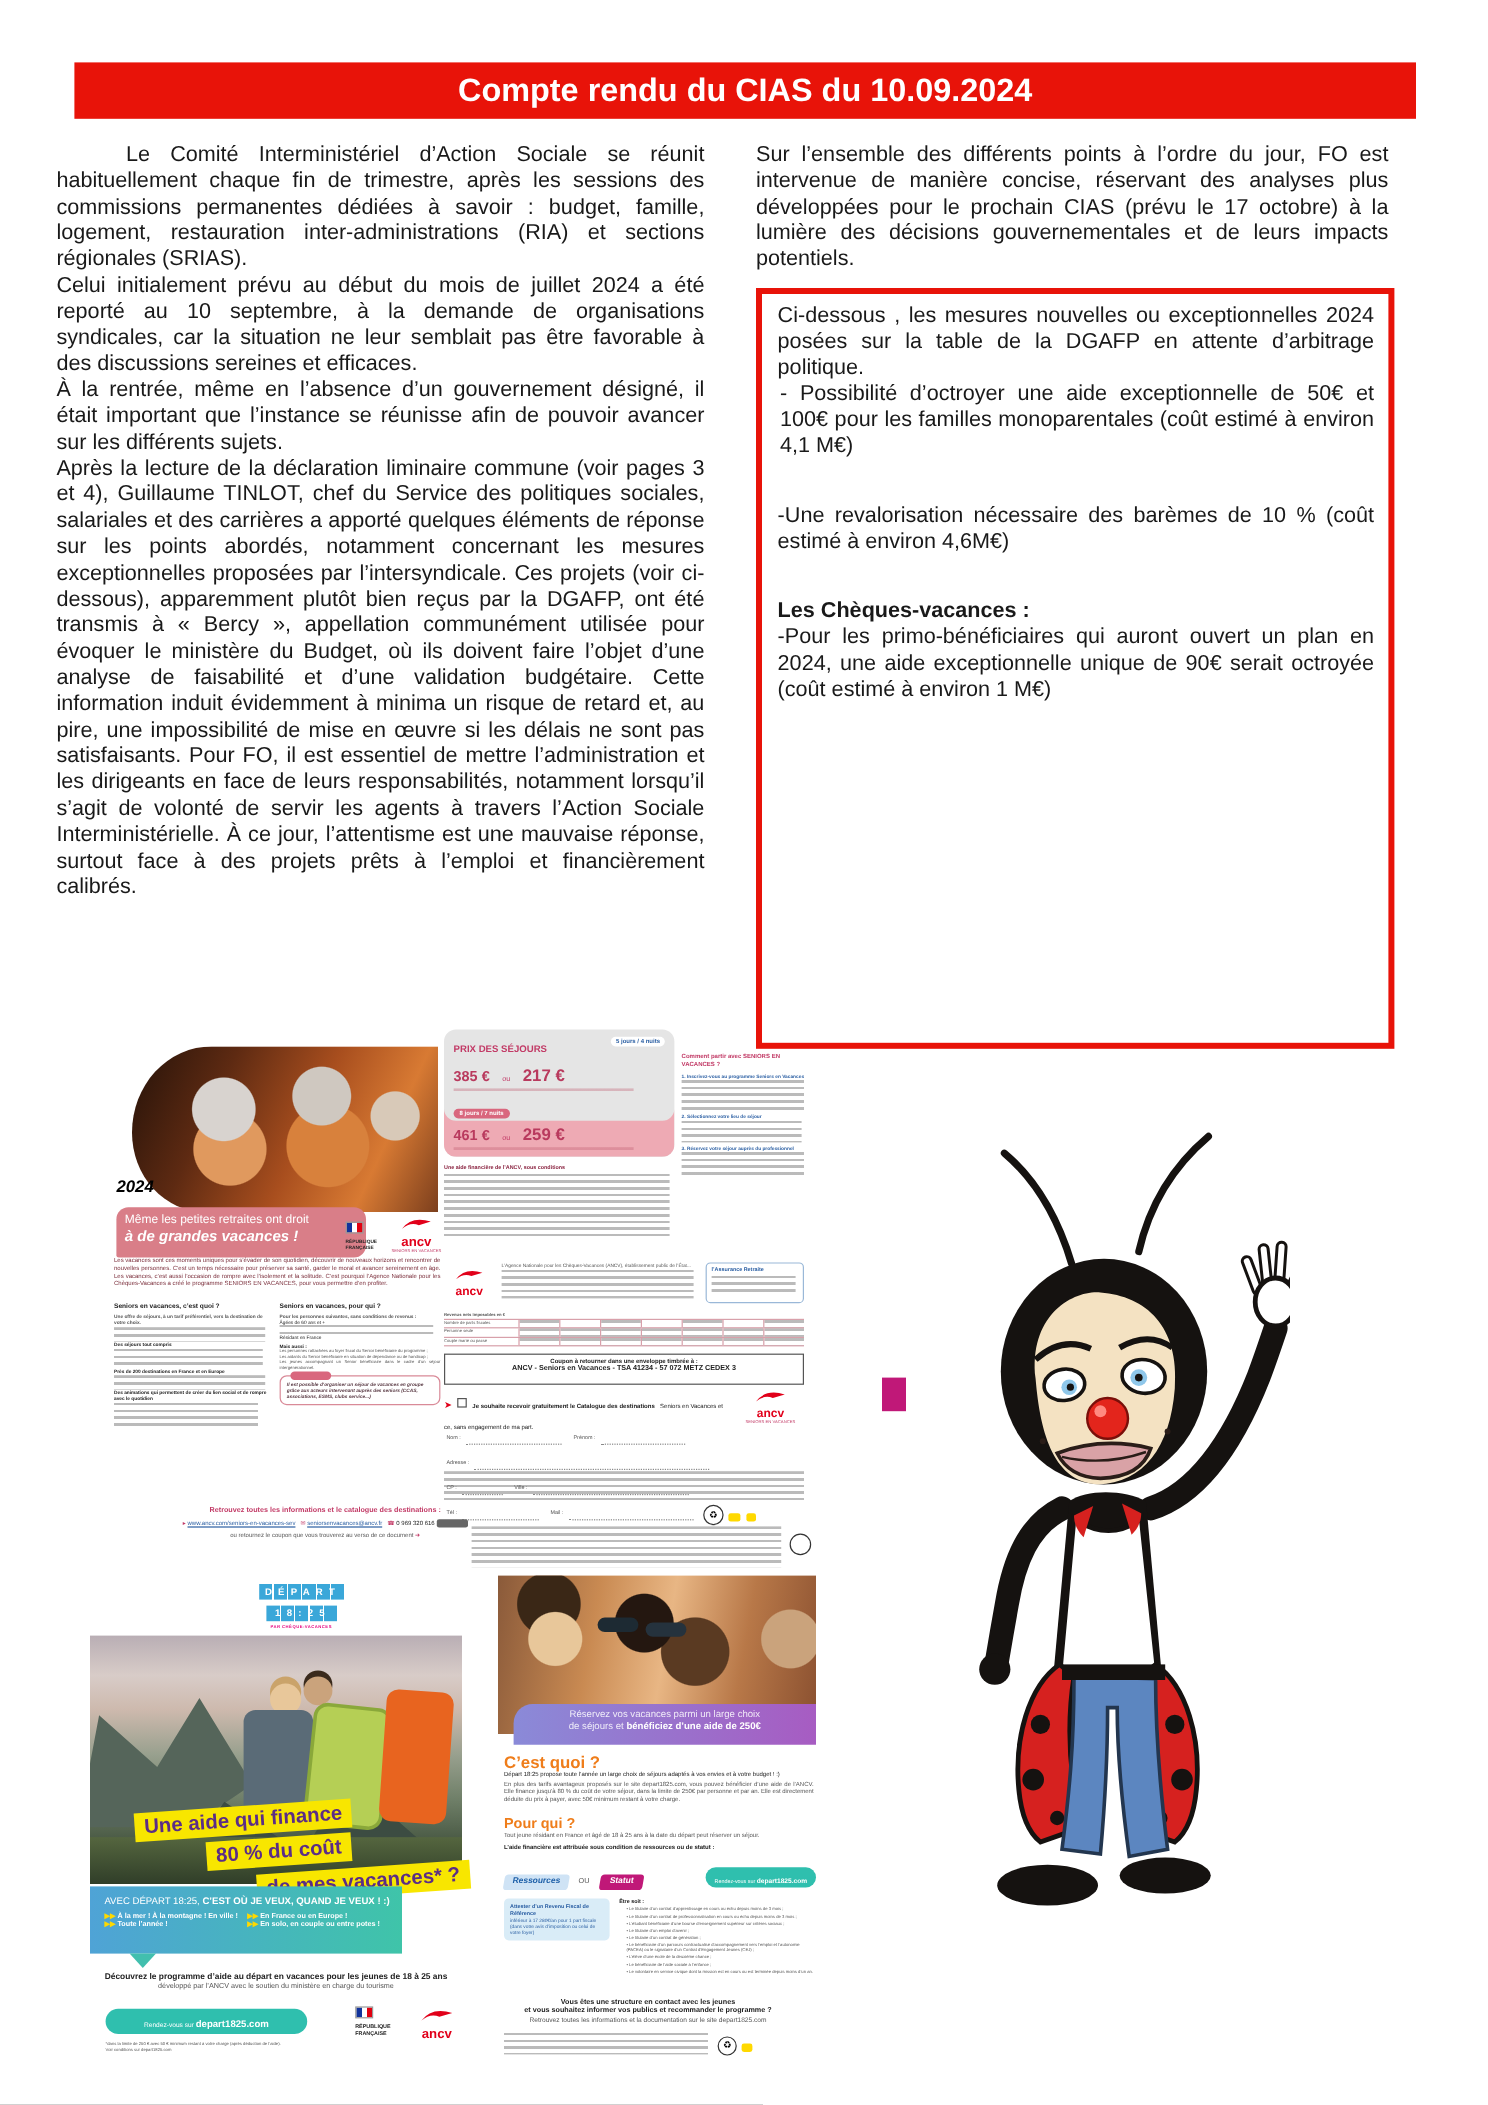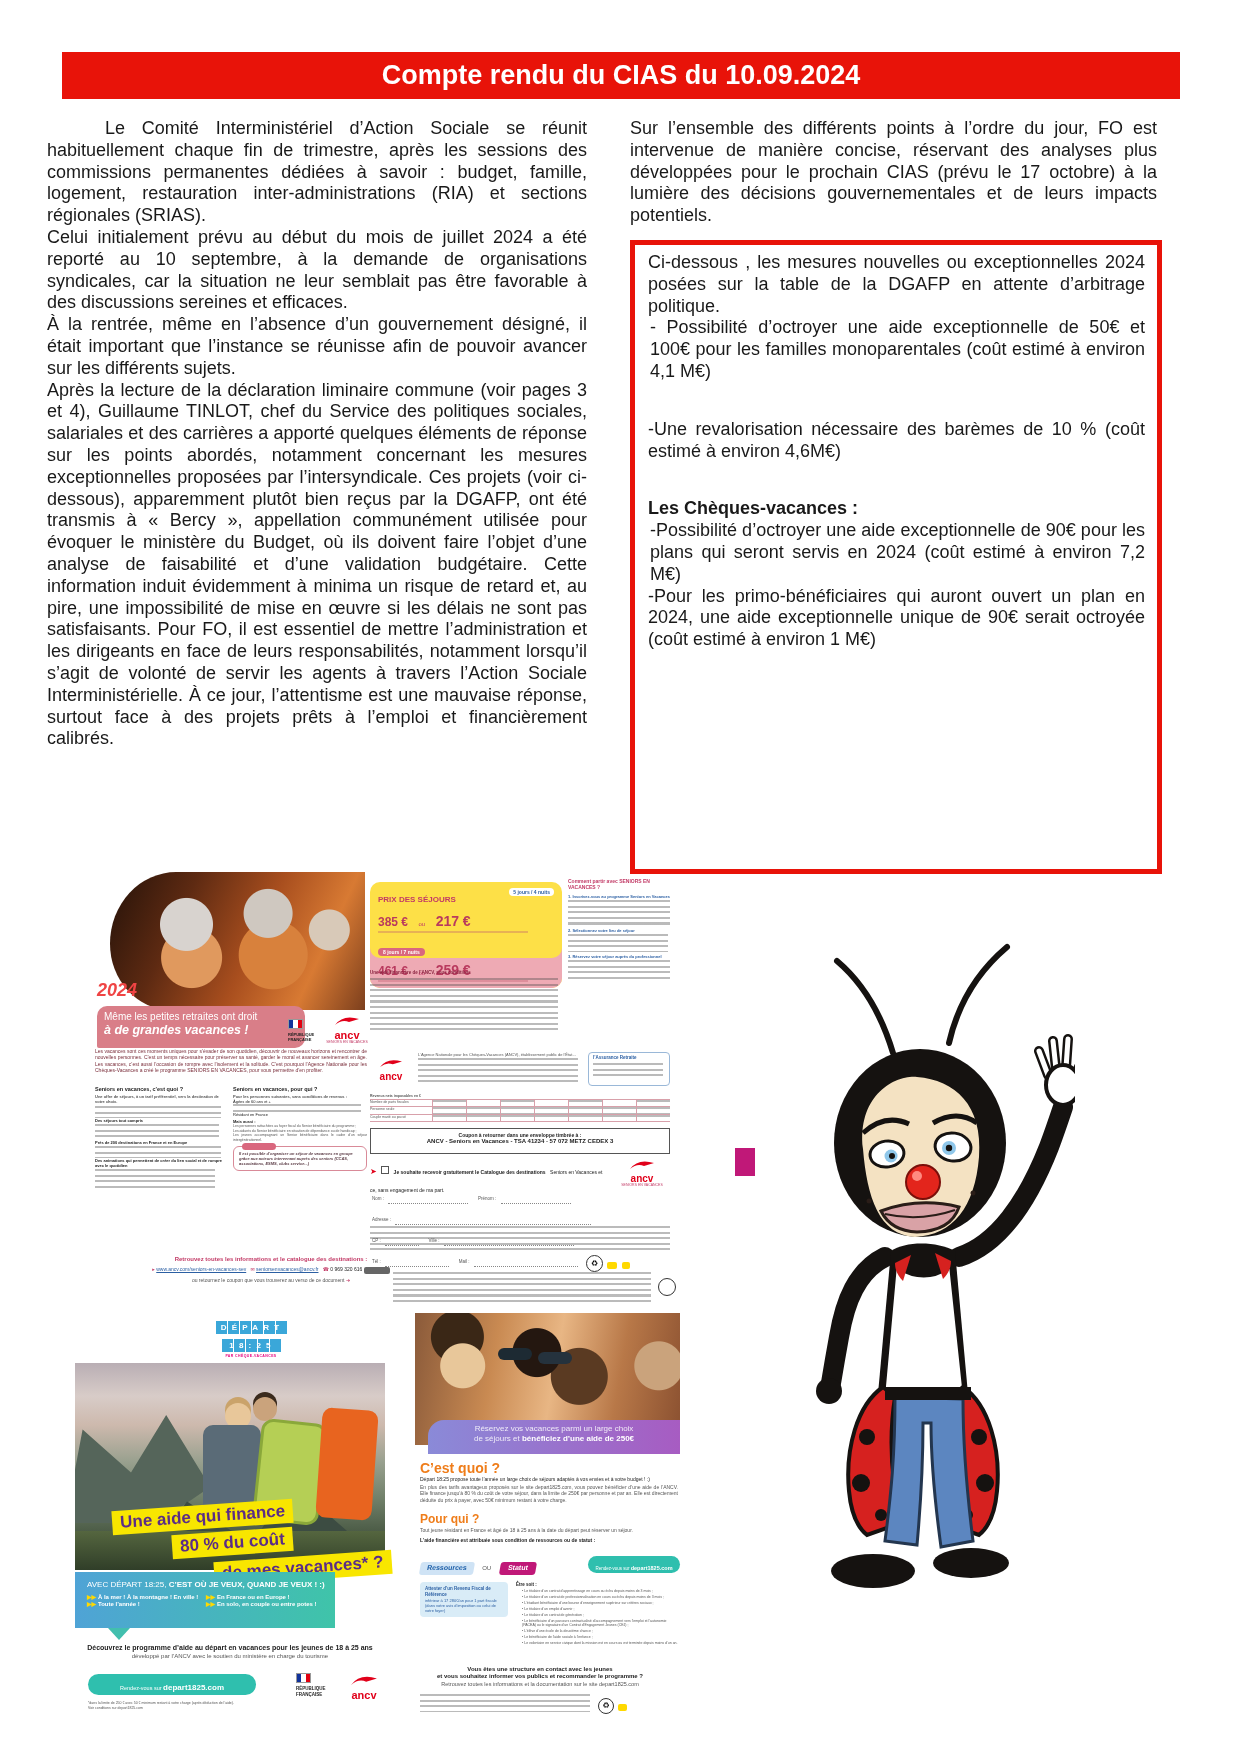--- a/index.html
+++ b/index.html
@@ -41,22 +41,22 @@
      radial-gradient(circle at 64% 60%, #d8813c 0 34px, transparent 35px),
      linear-gradient(115deg,#241209 0%,#5e2a12 28%,#a84e1e 55%,#d87a33 78%,#7c3f1d 100%);
      border-radius:120px 0 0 110px / 130px 0 0 120px;}
   .photo3{background:
      radial-gradient(circle at 18% 40%, #e8c79a 0 22px, transparent 23px),
      radial-gradient(circle at 16% 18%, #3a2716 0 26px, transparent 27px),
      radial-gradient(circle at 46% 30%, #241710 0 24px, transparent 25px),
      radial-gradient(circle at 62% 48%, #5a3a22 0 28px, transparent 29px),
      radial-gradient(circle at 92% 40%, #caa37c 0 24px, transparent 25px),
      linear-gradient(100deg,#8a5a3a 0%,#c98a52 30%,#e8b684 52%,#b87848 75%,#8a5030 100%);}
-  .pricepanel{background:#fde047;border-radius:10px;
-     box-shadow:inset 0 -30px 0 #eeaab4;margin-top:24px;}
+  .pricepanel{background:#e5e5e5;border-radius:10px;
+     box-shadow:inset 0 -30px 0 #eeaab4;}
   .pill-w{background:#fff;color:#2b5fa3;font-weight:bold;border-radius:7px;
      padding:1px 4px;display:inline-block;}
   .pill-d{background:#d9677e;color:#fff;font-weight:bold;border-radius:7px;
      padding:1px 5px;display:inline-block;}
   .price{color:#b93a5e;font-weight:bold;}
   .flag{display:inline-block;width:13px;height:8px;
      background:linear-gradient(90deg,#11339b 0 33%,#fff 33% 66%,#e1000f 66%);
      border:.5px solid #999;vertical-align:middle;}
   .cta{background:#2fbfae;color:#fff;border-radius:11px;text-align:center;}
   .orh{color:#ef7d1a;font-weight:bold;}
@@ -103,29 +103,28 @@
 
   <div class="abs col" style="left:630px;top:118px;width:527px;">
     <p>Sur l’ensemble des différents points à l’ordre du jour, FO est intervenue de manière concise, réservant des analyses plus développées pour le prochain CIAS (prévu le 17 octobre) à la lumière des décisions gouvernementales et de leurs impacts potentiels.</p>
   </div>
 
   <div class="abs mbox">
     <p>Ci-dessous , les mesures nouvelles ou exceptionnelles 2024 posées sur la table de la DGAFP en attente d’arbitrage politique.</p>
     <p style="padding-left:2px;">- Possibilité d’octroyer une aide exceptionnelle de 50€ et 100€ pour les familles monoparentales (coût estimé à environ 4,1 M€)</p>
     <p class="g">-Une revalorisation nécessaire des barèmes de 10 % (coût estimé à environ 4,6M€)</p>
     <p class="b g">Les Chèques-vacances :</p>
-    <p style="padding-left:2px;">-Possibilité d’octroyer une aide exceptionnelle de 90€ pour les plans qui seront servis en 2024 (coût estimé à environ 7,2 M€)</p>
     <p>-Pour les primo-bénéficiaires qui auront ouvert un plan en 2024, une aide exceptionnelle unique de 90€ serait octroyée (coût estimé à environ 1 M€)</p>
   </div>
 
   <div>
 
     <div class="abs photo1" style="left:110px;top:872px;width:255px;height:138px;"></div>
 
-    <div class="abs it b" style="left:97px;top:980px;font-size:18px;color:#ef4444;">2024</div>
+    <div class="abs it b" style="left:97px;top:980px;font-size:14px;color:#000000;">2024</div>
 
     <div class="abs" style="left:97px;top:1006px;width:208px;height:42px;background:#d97e88;
          border-radius:10px 10px 10px 2px;color:#fff;padding:5px 7px;box-sizing:border-box;">
       <div class="t10">Même les petites retraites ont droit</div>
       <div class="b it" style="font-size:12.5px;">à de grandes vacances !</div>
     </div>
 
     <div class="abs" style="left:288px;top:1014px;width:34px;">
       <span class="flag"></span>
       <div class="t4 b dk">RÉPUBLIQUE</div>

